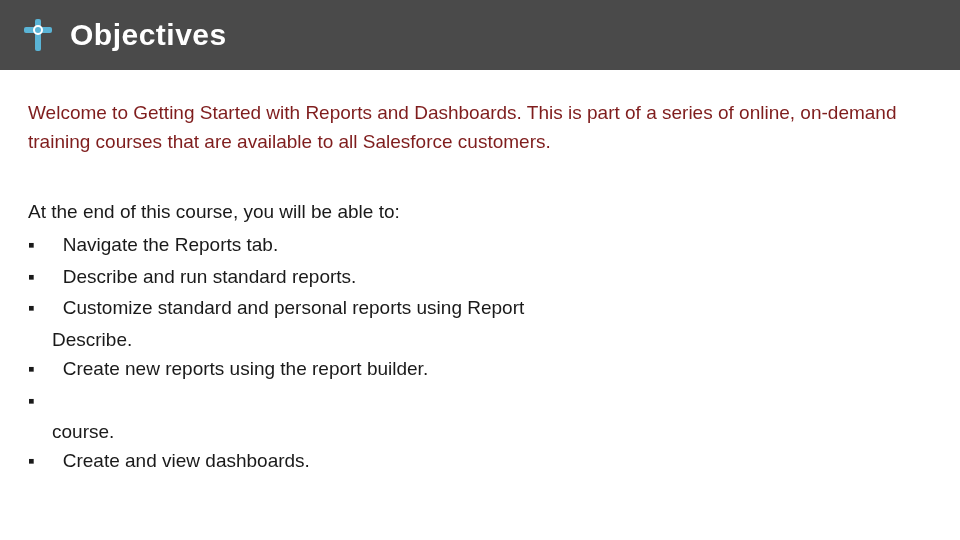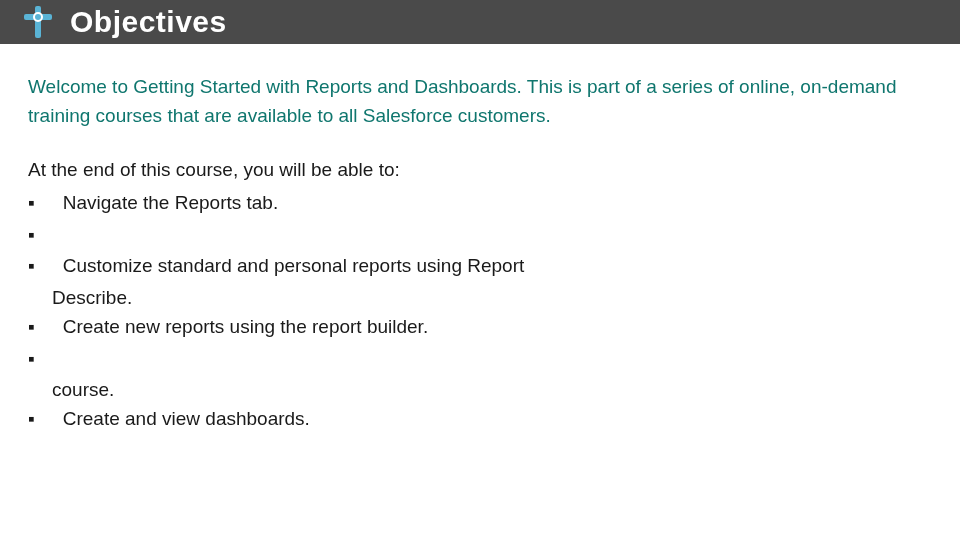--- a/index.html
+++ b/index.html
@@ -11,21 +11,21 @@
     body {
       width: 960px;
       height: 540px;
       overflow: hidden;
       background: #ffffff;
       font-family: Arial, sans-serif;
     }
 
     .header {
       background: #4a4a4a;
-      height: 44px;
+      height: 70px;
       display: flex;
       align-items: center;
       padding: 0 20px;
       position: relative;
     }
 
     .header-icon {
       width: 36px;
       height: 36px;
       margin-right: 14px;
@@ -60,22 +60,22 @@
     }
 
     .content {
       padding: 28px 28px 20px 28px;
       background: #ffffff;
     }
 
     .intro-text {
       font-size: 19px;
       line-height: 1.55;
-      color: #0f766e;
-      margin-bottom: 24px;
+      color: #7f1d1d;
+      margin-bottom: 40px;
     }
 
     .objectives-section {
       font-size: 19px;
       line-height: 1.55;
       color: #1a1a1a;
     }
 
     .objectives-section .intro-line {
       margin-bottom: 4px;
@@ -131,20 +131,21 @@
   <div class="objectives-section">
     <p class="intro-line">At the end of this course, you will be able to:</p>
 
     <div class="objective-item">
       <span class="bullet">▪</span>
       <span class="objective-text">Navigate the Reports tab.</span>
     </div>
 
     <div class="objective-item">
       <span class="bullet">▪</span>
+      <span class="objective-text">Describe and run standard reports.</span>
     </div>
 
     <div class="objective-item">
       <span class="bullet">▪</span>
       <span class="objective-text">Customize standard and personal reports using Report</span>
     </div>
     <p class="indented">Describe.</p>
 
     <div class="objective-item">
       <span class="bullet">▪</span>

